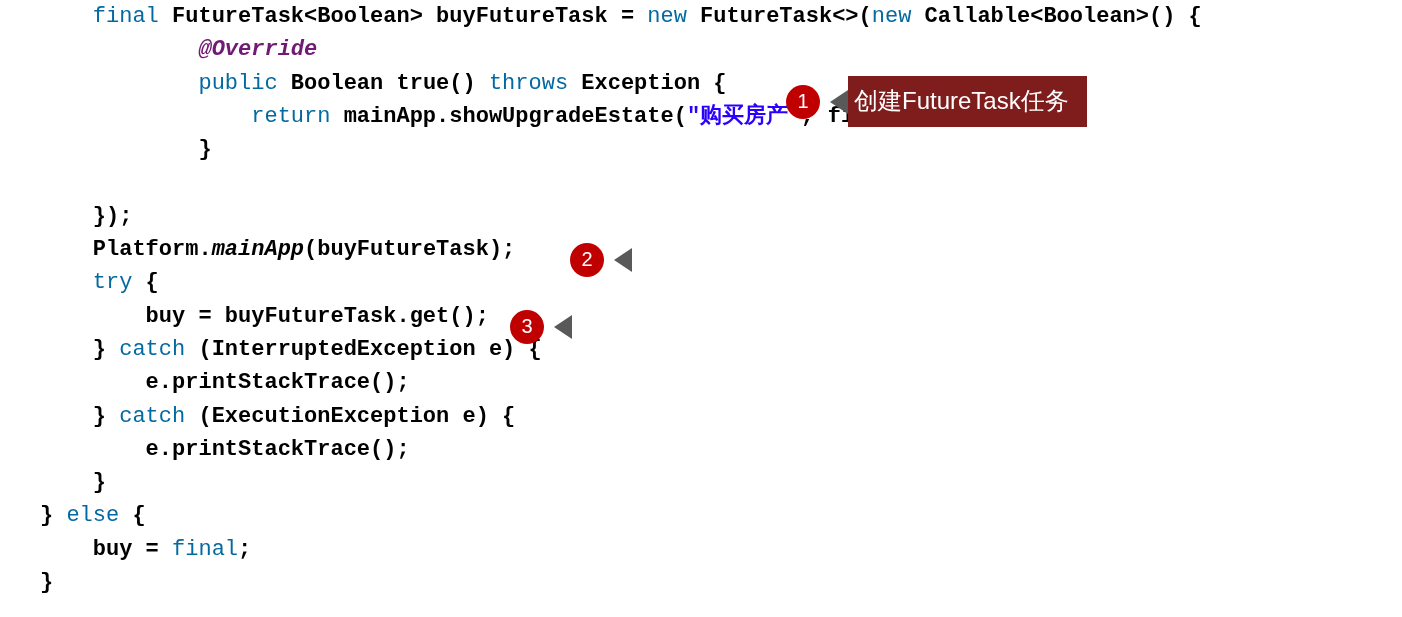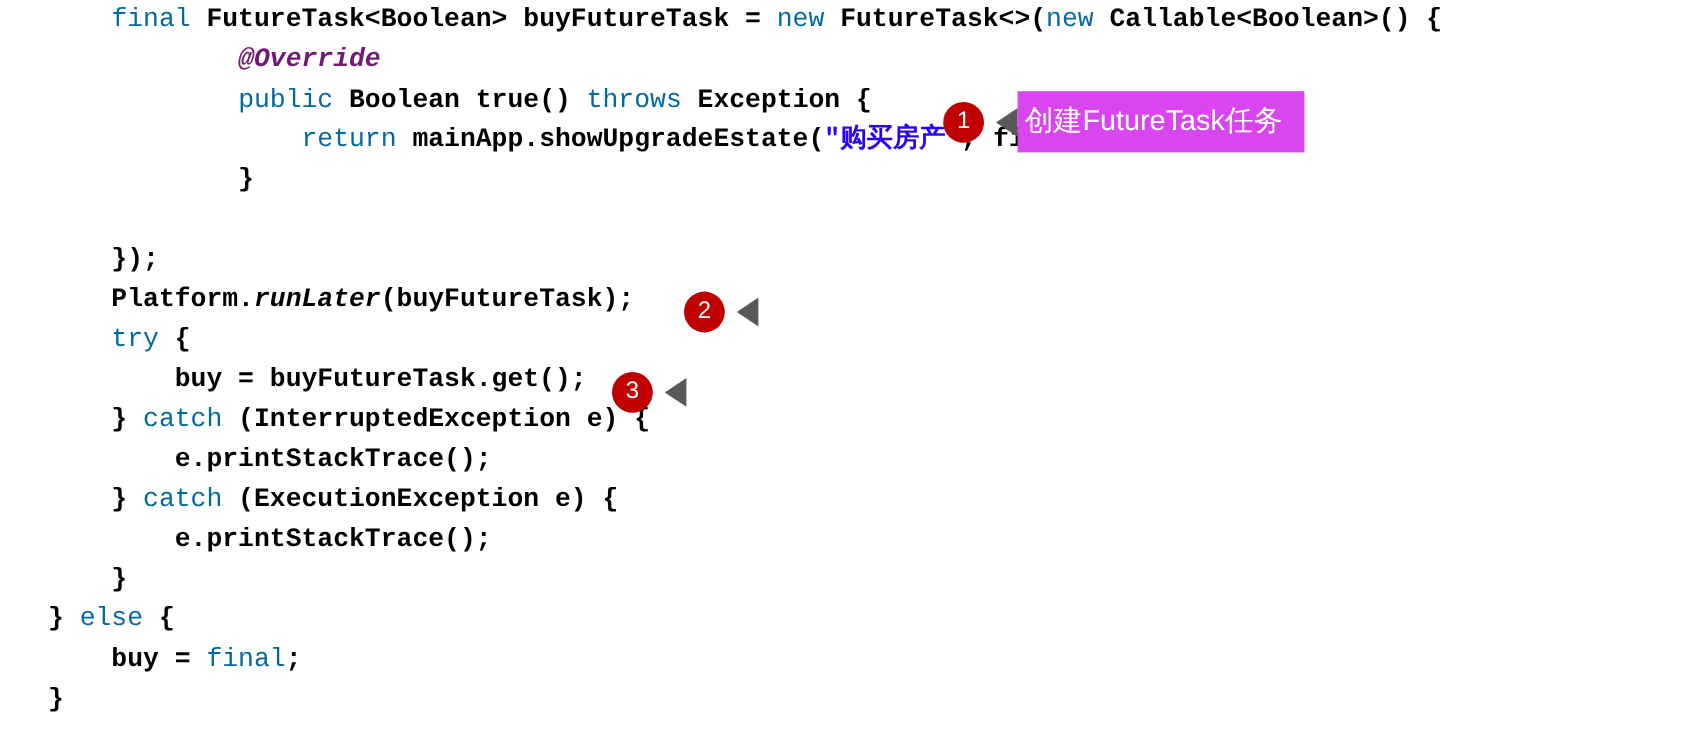--- a/index.html
+++ b/index.html
@@ -47,40 +47,40 @@
   }
   .callout-arrow {
     width: 0;
     height: 0;
     border-top: 12px solid transparent;
     border-bottom: 12px solid transparent;
     border-right: 18px solid #595959;
     margin-left: 10px;
   }
   .callout-box {
-    background: #d946ef;
+    background: #7f1d1d;
     color: #fff;
     font-family: "Microsoft YaHei", Arial, sans-serif;
     font-size: 24px;
     padding: 8px 18px 10px 6px;
     white-space: nowrap;
     font-weight: normal;
   }
 </style>
 </head>
 <body>
 
 <pre>    <span class="kw">final</span><span> FutureTask&lt;Boolean&gt; buyFutureTask = </span><span class="kw">new</span><span> FutureTask&lt;&gt;(</span><span class="kw">new</span><span> Callable&lt;Boolean&gt;() {</span>
             <span class="ann">@Override</span>
             <span class="kw">public</span><span> Boolean true() </span><span class="kw">throws</span><span> Exception {</span>
                 <span class="kw">return</span><span> mainApp.showUpgradeEstate(</span><span class="str">"购买房产"</span><span>, finalMessage);</span>
 <span>            }</span>
 <span></span>
 <span>    });</span>
-<span>    Platform.</span><span class="italic">runLater</span><span>(buyFutureTask);</span>
+<span>    Platform.</span><span class="italic">mainApp</span><span>(buyFutureTask);</span>
     <span class="kw">try</span><span> {</span>
 <span>        buy = buyFutureTask.get();</span>
 <span>    } </span><span class="kw">catch</span><span> (InterruptedException e) {</span>
 <span>        e.printStackTrace();</span>
 <span>    } </span><span class="kw">catch</span><span> (ExecutionException e) {</span>
 <span>        e.printStackTrace();</span>
 <span>    }</span>
 <span>} </span><span class="kw">else</span><span> {</span>
 <span>    buy = </span><span class="kw">final</span><span>;</span>
 <span>}</span></pre>

